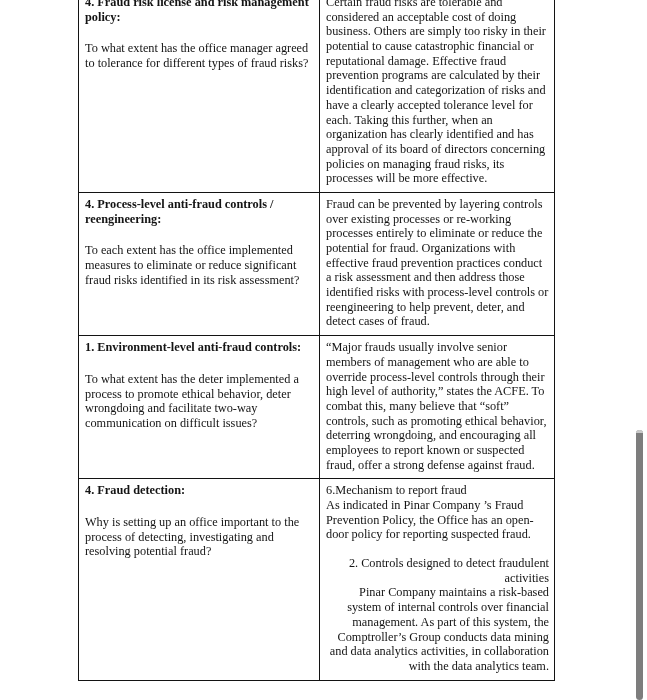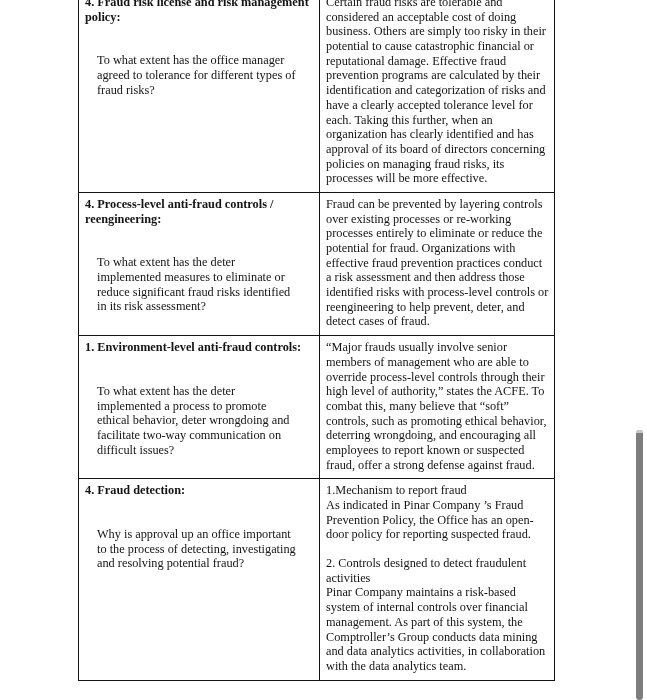--- a/index.html
+++ b/index.html
@@ -45,21 +45,21 @@
 
   .q-heading {
     font-weight: bold;
     margin: 0;
     padding: 0;
   }
   .q-gap {
     height: 17px;
   }
   .q-body {
-    margin: 12px;
+    margin: 0;
     padding: 0;
   }
   .a-para {
     margin: 0;
     padding: 0;
   }
   .a-gap {
     height: 14px;
   }
 
@@ -127,21 +127,21 @@
         </td>
         <td data-name="answer-cell">
           <p class="a-para" data-name="answer-paragraph">Certain fraud risks are tolerable and considered an acceptable cost of doing business. Others are simply too risky in their potential to cause catastrophic financial or reputational damage. Effective fraud prevention programs are calculated by their identification and categorization of risks and have a clearly accepted tolerance level for each. Taking this further, when an organization has clearly identified and has approval of its board of directors concerning policies on managing fraud risks, its processes will be more effective.</p>
         </td>
       </tr>
 
       <tr data-name="table-row">
         <td data-name="question-cell">
           <p class="q-heading" data-name="question-heading">4. Process-level anti-fraud controls / reengineering:</p>
           <div class="q-gap" data-name="spacer"></div>
-          <p class="q-body" data-name="question-body">To what extent has the deter implemented measures to eliminate or reduce significant fraud risks identified in its risk assessment?</p>
+          <p class="q-body" data-name="question-body">To each extent has the office implemented measures to eliminate or reduce significant fraud risks identified in its risk assessment?</p>
         </td>
         <td data-name="answer-cell">
           <p class="a-para" data-name="answer-paragraph">Fraud can be prevented by layering controls over existing processes or re-working processes entirely to eliminate or reduce the potential for fraud. Organizations with effective fraud prevention practices conduct a risk assessment and then address those identified risks with process-level controls or reengineering to help prevent, deter, and detect cases of fraud.</p>
         </td>
       </tr>
 
       <tr data-name="table-row">
         <td data-name="question-cell">
           <p class="q-heading" data-name="question-heading">1. Environment-level anti-fraud controls:</p>
           <div class="q-gap" data-name="spacer"></div>
@@ -149,27 +149,27 @@
         </td>
         <td data-name="answer-cell">
           <p class="a-para" data-name="answer-paragraph">“Major frauds usually involve senior members of management who are able to override process-level controls through their high level of authority,” states the ACFE. To combat this, many believe that “soft” controls, such as promoting ethical behavior, deterring wrongdoing, and encouraging all employees to report known or suspected fraud, offer a strong defense against fraud.</p>
         </td>
       </tr>
 
       <tr data-name="table-row">
         <td data-name="question-cell">
           <p class="q-heading" data-name="question-heading">4. Fraud detection:</p>
           <div class="q-gap" data-name="spacer"></div>
-          <p class="q-body" data-name="question-body">Why is approval up an office important to the process of detecting, investigating and resolving potential fraud?</p>
+          <p class="q-body" data-name="question-body">Why is setting up an office important to the process of detecting, investigating and resolving potential fraud?</p>
         </td>
         <td data-name="answer-cell">
-          <p class="a-para" data-name="answer-paragraph" style="white-space: pre-line;">1.Mechanism to report fraud
+          <p class="a-para" data-name="answer-paragraph" style="white-space: pre-line;">6.Mechanism to report fraud
 As indicated in Pinar Company ’s Fraud Prevention Policy, the Office has an open-door policy for reporting suspected fraud.</p>
           <div class="a-gap" data-name="spacer"></div>
-          <p class="a-para" data-name="answer-paragraph" style="white-space: pre-line;">2. Controls designed to detect fraudulent activities
+          <p class="a-para" data-name="answer-paragraph" style="white-space: pre-line; text-align: right;">2. Controls designed to detect fraudulent activities
 Pinar Company maintains a risk-based system of internal controls over financial management. As part of this system, the Comptroller’s Group conducts data mining and data analytics activities, in collaboration with the data analytics team.</p>
         </td>
       </tr>
 
     </tbody>
   </table>
 
   <div id="scrollbar-track" data-name="vertical-scrollbar">
     <div id="scrollbar-thumb" data-name="scrollbar-thumb"></div>
   </div>

